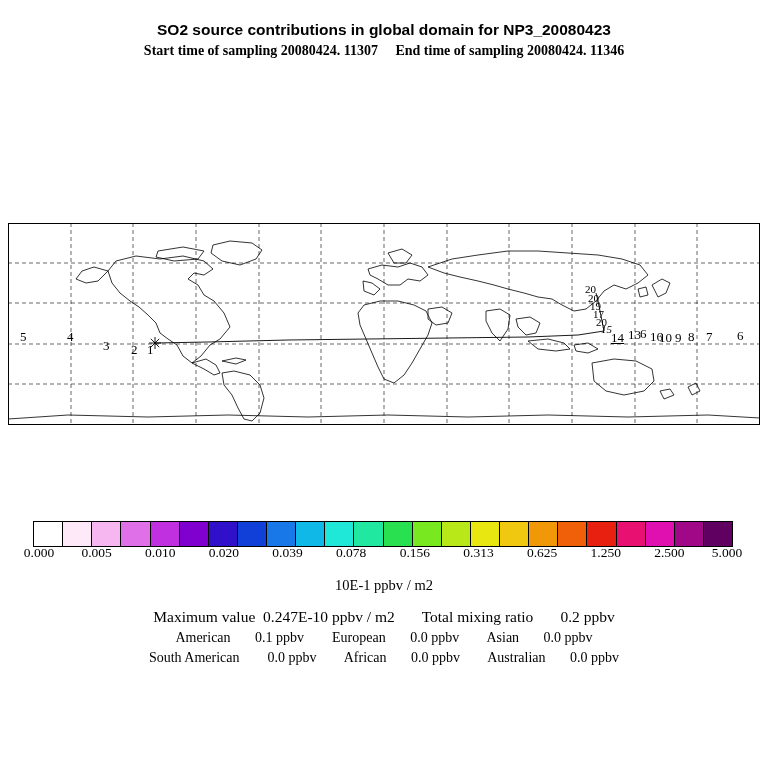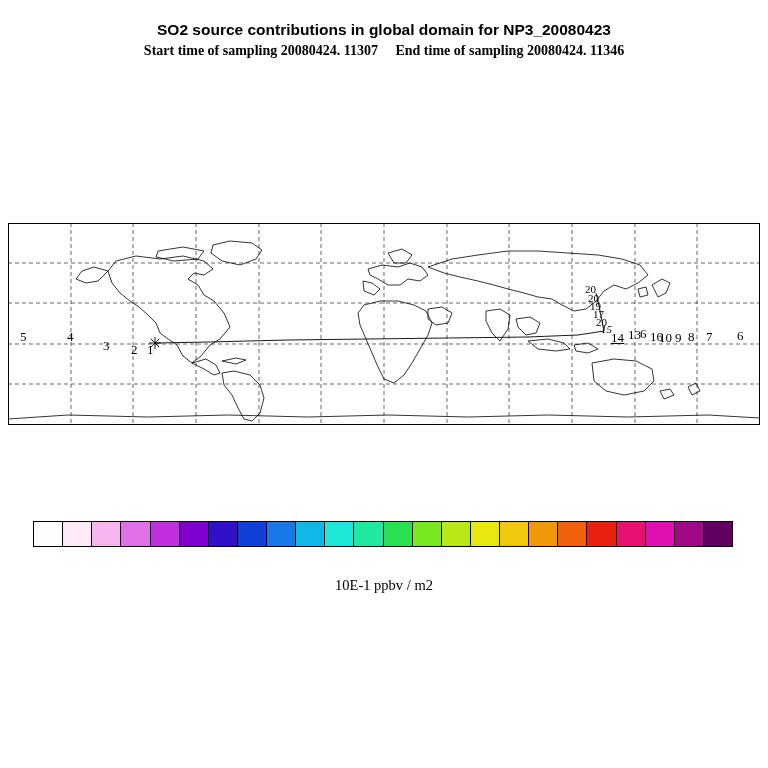--- a/index.html
+++ b/index.html
@@ -291,16 +291,35 @@
         <div class="cell" style="background: rgb(240, 200, 16);"></div>
         <div class="cell" style="background: rgb(240, 152, 8);"></div>
         <div class="cell" style="background: rgb(240, 96, 8);"></div>
         <div class="cell" style="background: rgb(232, 32, 16);"></div>
         <div class="cell" style="background: rgb(232, 16, 112);"></div>
         <div class="cell" style="background: rgb(224, 16, 176);"></div>
         <div class="cell" style="background: rgb(160, 8, 136);"></div>
         <div class="cell" style="background: rgb(96, 0, 96);"></div>
       </div>
   </div>
+  <div class="cbar-ticks" id="cbar-ticks">
+      <span style="left: 39px;">0.000</span>
+      <span style="left: 96.6364px;">0.005</span>
+      <span style="left: 160.273px;">0.010</span>
+      <span style="left: 223.909px;">0.020</span>
+      <span style="left: 287.545px;">0.039</span>
+      <span style="left: 351.182px;">0.078</span>
+      <span style="left: 414.818px;">0.156</span>
+      <span style="left: 478.455px;">0.313</span>
+      <span style="left: 542.091px;">0.625</span>
+      <span style="left: 605.727px;">1.250</span>
+      <span style="left: 669.364px;">2.500</span>
+      <span style="left: 727px;">5.000</span>
+    </div>
   <div class="cbar-unit">10E-1 ppbv / m2</div>
 
+  <div class="footer">
+    <div class="foot-line1">Maximum value  0.247E-10 ppbv / m2       Total mixing ratio       0.2 ppbv</div>
+    <div class="foot-row">American       0.1 ppbv        European       0.0 ppbv        Asian       0.0 ppbv</div>
+    <div class="foot-row">South American        0.0 ppbv        African       0.0 ppbv        Australian       0.0 ppbv</div>
+  </div>
 
 </div>
 
 </body></html>

